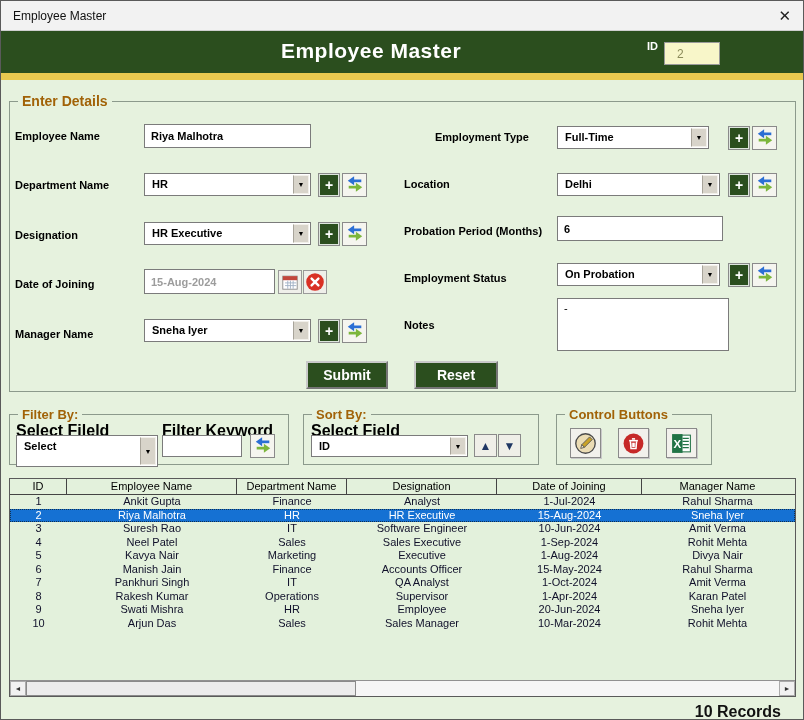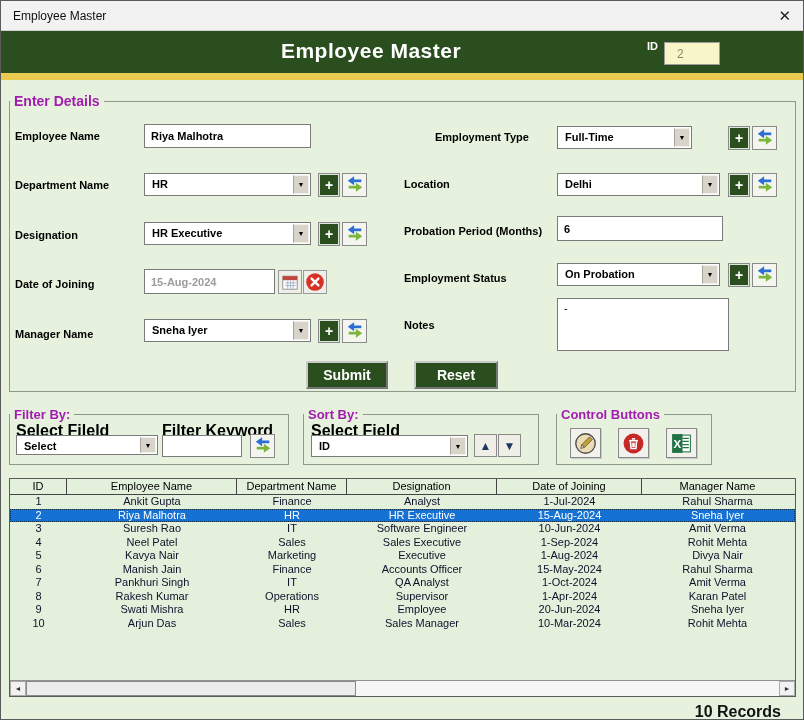--- a/index.html
+++ b/index.html
@@ -17,21 +17,21 @@
   .banner { position:absolute; top:30px; left:0; right:0; height:42px; background:#2B4E1E; }
   .banner-title { position:absolute; left:0; width:740px; text-align:center; top:8px; color:#fff;
                   font-size:21px; font-weight:bold; letter-spacing:.5px; }
   .id-label { position:absolute; left:646px; top:9px; color:#fff; font-size:11px; font-weight:bold; }
   .id-box { position:absolute; left:663px; top:11px; width:56px; height:23px; background:#F8F6C9;
             border:1px solid #9a9a9a; font-size:12px; color:#8B8B5A; padding:4px 0 0 12px; }
   .gold { position:absolute; top:72px; left:0; right:0; height:7px; background:#E9C94F; }
 
   
   fieldset { position:absolute; border:1px solid #8C9A8C; }
-  legend { font-weight:bold; color:#a21caf; padding:0 4px; }
+  legend { font-weight:bold; color:#a16207; margin-left:8px; padding:0 4px; }
   #fs-details { left:8px; top:92px; width:787px; height:299px; }
   #fs-details legend { font-size:14px; }
   #fs-filter { left:8px; top:406px; width:280px; height:58px; }
   #fs-sort   { left:302px; top:406px; width:236px; height:58px; }
   #fs-ctrl   { left:555px; top:406px; width:156px; height:58px; }
   #fs-filter legend, #fs-sort legend, #fs-ctrl legend { font-size:13px; }
 
   .lbl { position:absolute; font-size:11px; font-weight:bold; color:#000; white-space:nowrap; }
   .slbl { position:absolute; font-size:16px; font-weight:bold; color:#000; white-space:nowrap; }
 
@@ -71,32 +71,32 @@
   #lbl-emp   { left:14px;  top:129px; } #in-emp   { left:143px; top:123px; width:167px; height:24px; }
   #lbl-dept  { left:14px;  top:178px; } #cb-dept  { left:143px; top:172px; width:167px; }
   #plus-dept { left:317px; top:172px; } #ref-dept { left:341px; top:172px; }
   #lbl-desig { left:14px;  top:228px; } #cb-desig { left:143px; top:221px; width:167px; }
   #plus-desig{ left:317px; top:221px; } #ref-desig{ left:341px; top:221px; }
   #lbl-doj   { left:14px;  top:277px; } #in-doj   { left:143px; top:268px; width:131px; height:25px; }
   #btn-cal   { left:277px; top:269px; } #btn-clear{ left:302px; top:269px; }
   #lbl-mgr   { left:14px;  top:327px; } #cb-mgr   { left:143px; top:318px; width:167px; }
   #plus-mgr  { left:317px; top:318px; } #ref-mgr  { left:341px; top:318px; }
 
-  #lbl-etype { left:403px; top:130px;padding-left:31px; } #cb-etype { left:556px; top:125px; width:135px; }
+  #lbl-etype { left:403px; top:130px;padding-left:31px; } #cb-etype { left:556px; top:125px; width:152px; }
   #plus-etype{ left:727px; top:125px; } #ref-etype{ left:751px; top:125px; }
   #lbl-loc   { left:403px; top:177px; } #cb-loc   { left:556px; top:172px; width:163px; }
   #plus-loc  { left:727px; top:172px; } #ref-loc  { left:751px; top:172px; }
   #lbl-prob  { left:403px; top:224px; } #in-prob  { left:556px; top:215px; width:166px; height:25px; }
   #lbl-estat { left:403px; top:271px; } #cb-estat { left:556px; top:262px; width:163px; }
   #plus-estat{ left:727px; top:262px; } #ref-estat{ left:751px; top:262px; }
   #lbl-notes { left:403px; top:318px; }
 
   
   #lbl-ffield { left:15px;  top:421px; } #lbl-fkw { left:161px; top:421px; }
-  #cb-ffield  { left:15px;  top:434px; width:142px; height:20px; }
+  #cb-ffield  { left:15px;  top:434px; width:142px; height:32px; }
   #in-fkw     { left:161px; top:434px; width:80px; height:22px; }
   #ref-filter { left:249px; top:433px; }
   #lbl-sfield { left:310px; top:421px; }
   #cb-sfield  { left:310px; top:434px; width:157px; height:22px; }
   #btn-up     { left:473px; top:433px; } #btn-down { left:497px; top:433px; }
   #btn-edit   { left:569px; top:427px; } #btn-del  { left:617px; top:427px; } #btn-xls { left:665px; top:427px; }
 
   
   #listbox { position:absolute; left:8px; top:477px; width:787px; height:219px; background:#E3F1DC;
              border:1px solid #5a5a5a; }

